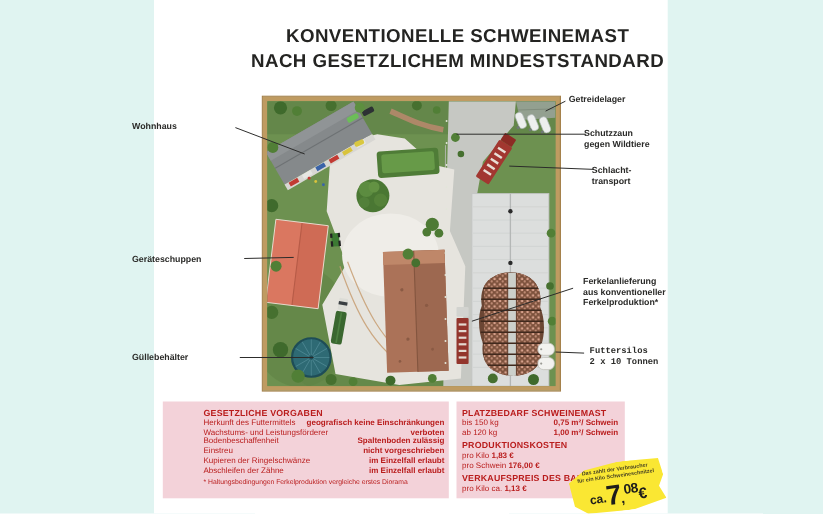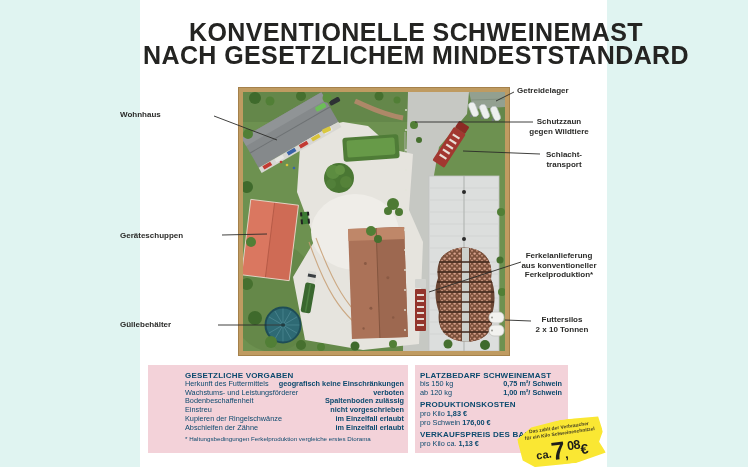--- a/index.html
+++ b/index.html
@@ -1,29 +1,29 @@
 <!DOCTYPE html>
 <html><head>
 <meta charset="utf-8">
 <style>
   html,body{margin:0;padding:0;}
   body{font-family:"Liberation Sans","DejaVu Sans",sans-serif;}
   .canvas{position:relative;width:748px;height:467px;background:#e0f4f1;overflow:hidden;}
   .panel{position:absolute;left:140px;top:0;width:467px;height:467px;background:#ffffff;}
   .title{position:absolute;left:140px;top:21px;width:552px;text-align:center;
-         font-size:25px;line-height:23px;font-weight:700;letter-spacing:.4px;color:#242422;}
+         font-size:17px;line-height:23px;font-weight:700;letter-spacing:.4px;color:#242422;}
   .photo{position:absolute;left:239px;top:88px;width:270px;height:267px;
          border:4px solid #bf9b61;outline:1px solid #a5814b;box-sizing:border-box;background:#6d9150;}
   .photo svg{display:block;}
   .lines{position:absolute;left:0;top:0;width:748px;height:467px;pointer-events:none;z-index:5;}
   .lbl{position:absolute;font-size:8px;line-height:9.5px;font-weight:700;color:#2b2b29;z-index:6;}
   .lbl.right{}
-  .lbl.center{text-align:center;}
+  .lbl.center{margin-left:16px;}
   
-  .pinkpanel{position:absolute;background:#f3d2d9;color:#0c4a6e;z-index:3;box-sizing:border-box;}
+  .pinkpanel{position:absolute;background:#f3d2d9;color:#b91c1c;z-index:3;box-sizing:border-box;}
   .pp-left{left:148px;top:365px;width:260px;height:88px;padding:6px 4px 4px 37px;}
   .pp-right{left:415px;top:365px;width:153px;height:88px;padding:6px 6px 4px 5px;}
   .pp-h{font-size:8px;font-weight:700;letter-spacing:.2px;line-height:9px;}
   .pp-row{display:flex;justify-content:space-between;font-size:7.3px;line-height:8.7px;}
   .pp-row .v{font-weight:700;text-align:left;}
   .pp-note{font-size:6.2px;line-height:7px;margin-top:3px;}
   .pp-gap{height:3px;}
   .mixrow{display:flex;justify-content:space-between;font-size:7.3px;line-height:9px;flex-direction:column;}
   .mixrow b{font-weight:700;}
   
@@ -326,21 +326,21 @@
   </div>
   <div class="lbl center" style="left:522px;top:150px;width:84px;">
     <div>Schlacht-</div>
     <div>transport</div>
   </div>
   <div class="lbl center" style="left:514px;top:251px;width:90px;">
     <div>Ferkelanlieferung</div>
     <div>aus konventioneller</div>
     <div>Ferkelproduktion*</div>
   </div>
-  <div class="lbl center" style="left:520px;top:315px;width:84px;">
+  <div class="lbl center" style="left:520px;top:315px;width:84px;font-family:Liberation Mono, monospace;">
     <div>Futtersilos</div>
     <div>2 x 10 Tonnen</div>
   </div>
 
   <div class="pinkpanel pp-left">
     <div class="pp-h">GESETZLICHE VORGABEN</div>
     <div class="pp-row">
       <span>Herkunft des Futtermittels</span>
         <span class="v">geografisch keine Einschränkungen</span>
     </div>

